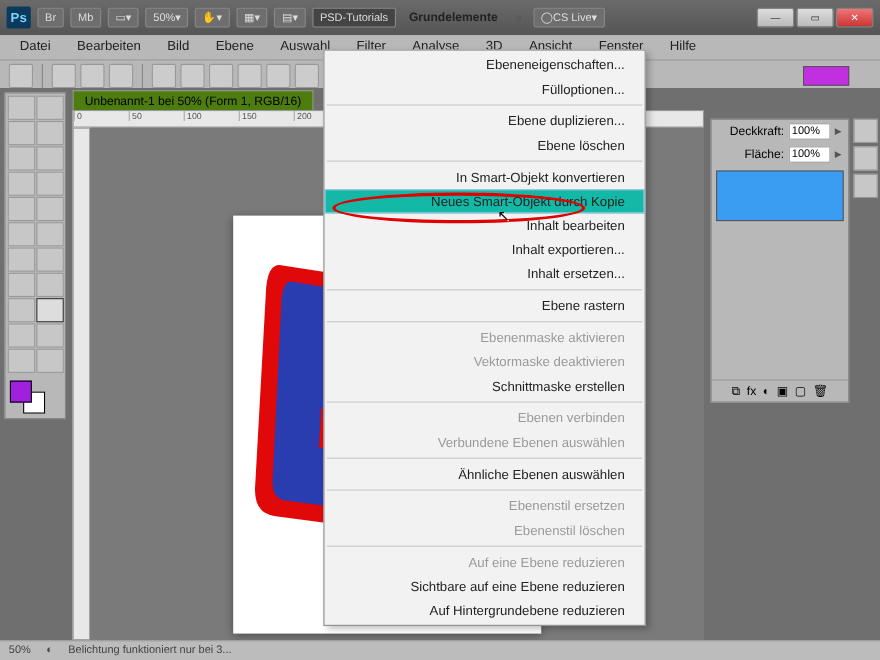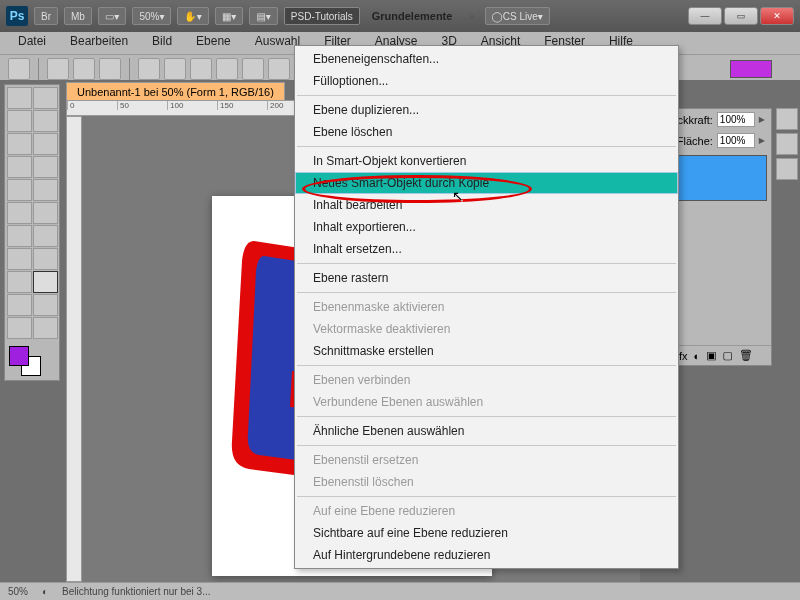--- a/index.html
+++ b/index.html
@@ -23,42 +23,42 @@
 
 .workspace { position:absolute; top:80px; left:0; right:0; bottom:18px; background:#6f6f6f; }
 
 .tools { position:absolute; left:4px; top:84px; width:56px; background:#b8b8b8; border:1px solid #888; padding:2px; display:grid; grid-template-columns:1fr 1fr; gap:1px; }
 .tools .t { width:25px;height:22px;background:#c7c7c7;border:1px solid #999; }
 .tools .t.sel { background:#ddd;border:1px solid #333; }
 .fgbg { grid-column:1/3; height:34px; position:relative; margin-top:4px; }
 .fgbg .fg { position:absolute;width:20px;height:20px;background:#a020e0;border:1px solid #000;left:2px;top:2px; }
 .fgbg .bg { position:absolute;width:20px;height:20px;background:#fff;border:1px solid #000;left:14px;top:12px; }
 
-.doc-tab { position:absolute; left:66px; top:82px; background:#fdba74; border:1px solid #999; padding:3px 10px; font-size:11px; border-bottom:none; }
+.doc-tab { position:absolute; left:66px; top:82px; background:#4d7c0f; border:1px solid #999; padding:3px 10px; font-size:11px; border-bottom:none; }
 .ruler-h { position:absolute; left:66px; top:100px; right:160px; height:16px; background:#e8e8e8;border:1px solid #999; font-size:8px; color:#555; overflow:hidden; }
 .ruler-h span { display:inline-block; width:50px; border-left:1px solid #aaa; padding-left:2px; }
 .ruler-v { position:absolute; left:66px; top:116px; width:16px; bottom:18px; background:#e8e8e8;border:1px solid #999; }
 
 .canvas-area { position:absolute; left:82px; top:116px; right:160px; bottom:18px; background:#7a7a7a; overflow:hidden; }
 .page { position:absolute; left:130px; top:80px; width:280px; height:380px; background:#fff; box-shadow:0 2px 8px rgba(0,0,0,0.4); }
 .shape-big { position:absolute; left:142px; top:115px; width:180px; height:250px; }
 
 .right-col { position:absolute; right:4px; top:92px; width:150px; }
 .panel { background:#b8b8b8; border:1px solid #888; margin-bottom:4px; font-size:11px; }
 .panel-row { display:flex; align-items:center; padding:3px 6px; gap:4px; justify-content:flex-end; }
 .panel-row input.val { width:38px; font-size:10px; text-align:left; padding:1px 2px; border:1px solid #999; }
 .tiny-tri { font-size:8px;color:#555; }
 .layer-thumb { height:46px; background:#3a9df2; margin:4px; border:1px solid #555; }
 .mini-icons { position:absolute; right:4px; top:82px; width:22px; }
 .mini-icons div { width:22px;height:22px;background:#c7c7c7;border:1px solid #999;margin-bottom:3px; }
 
 .statusbar { position:absolute; left:0; right:0; bottom:0; height:18px; background:#bcbcbc; display:flex;align-items:center;font-size:10px;color:#444;padding:0 8px; gap:14px; border-top:1px solid #999; }
 
 
-.ctx { position:absolute; left:294px; top:45px; width:385px; background:#f2f2f2; border:1px solid #8a8a8a; box-shadow:3px 3px 6px rgba(0,0,0,0.25); font-size:12px; color:#222; padding:2px 0; z-index:50; }
+.ctx { position:absolute; left:294px; top:45px; width:293px; background:#f2f2f2; border:1px solid #8a8a8a; box-shadow:3px 3px 6px rgba(0,0,0,0.25); font-size:12px; color:#222; padding:2px 0; z-index:50;text-align:right; }
 .ctx .mi { padding:4px 18px; white-space:nowrap; }
 .ctx .mi.disabled { color:#9a9a9a; }
 .ctx .mi.hi { background:#14b8a6; border:1px solid #a7c7e7; padding:3px 17px; }
 .ctx hr { border:none; border-top:1px solid #c8c8c8; margin:3px 2px; }
 
 .highlight-ellipse { position:absolute; left:302px; top:175px; width:230px; height:28px; border:3px solid #e00000; border-radius:50%; z-index:60; pointer-events:none; }
 
 .cursor-arrow { position:absolute; left:452px; top:188px; z-index:70; font-size:14px; color:#000; text-shadow:1px 1px 0 #fff; }
 
 .dbl-arrow { font-size:11px;color:#555; padding:0 4px; }

